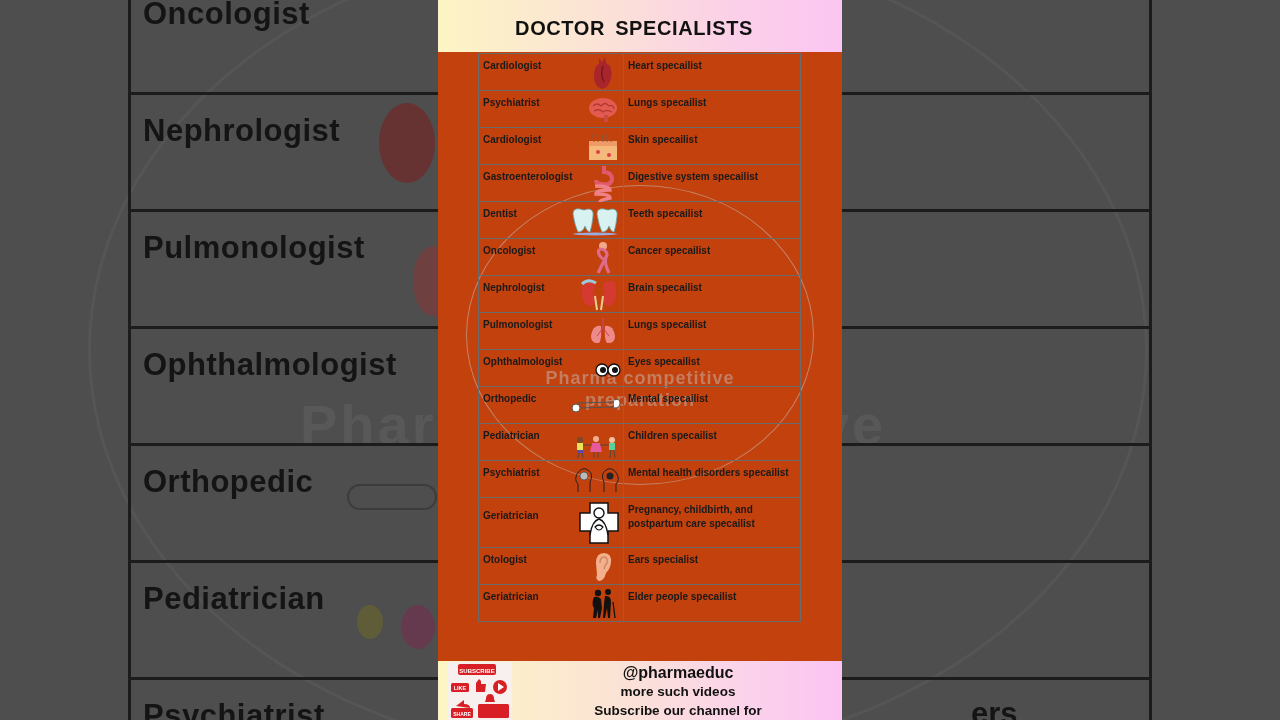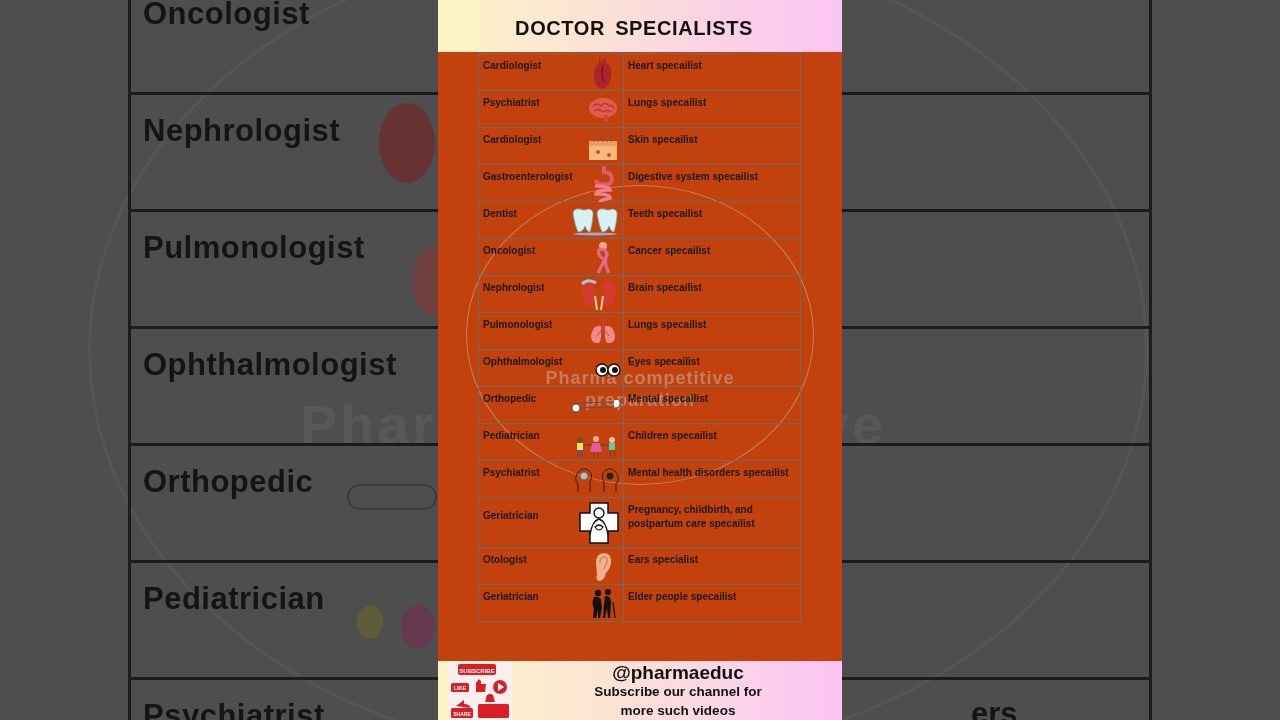--- a/index.html
+++ b/index.html
@@ -41,21 +41,21 @@
     table.spec tr.tall td { height: 50px; }
     table.spec tr.tall td.name { padding-top: 12px; }
     .ico { position: absolute; right: 2px; top: 2px; width: 36px; height: 33px; display: flex;
       align-items: center; justify-content: center; }
 
     .footer { position: absolute; left: 0; top: 661px; width: 404px; height: 59px;
       background: linear-gradient(90deg, #fdf5c4 0%, #fbe5d3 40%, #fbd3ea 75%, #fbc4f3 100%); }
     .yt-badge { position: absolute; left: 10px; top: 1px; width: 64px; height: 58px; }
     .footer-text { position: absolute; left: 120px; width: 240px; text-align: center; top: 2px;
       font-family: "Liberation Sans", sans-serif; font-weight: bold; color: #111; }
-    .footer-handle { font-size: 19px; line-height: 19px; }
+    .footer-handle { font-size: 16px; line-height: 19px; }
     .footer-line { font-size: 13.5px; line-height: 19px; }
   </style>
 </head>
 <body>
 
 <div class="bg">
   <div class="bg-circle"></div>
   <div class="bg-watermark">Pharma competitive</div>
   <div class="bg-table">
     <div class="bg-row" style="top:0px;height:135px;">
@@ -291,17 +291,17 @@
         <path d="M50 21 L56 25 L50 29Z" fill="#fff"></path>
         <path d="M38 37 Q38 32 42 32 Q46 32 46 37 L47 40 L37 40Z" fill="#d81f26"></path>
         <rect x="3" y="46" width="22" height="10" rx="1.5" fill="#d81f26"></rect>
         <text x="14" y="53.5" font-family="Liberation Sans, sans-serif" font-size="5" font-weight="bold" fill="#fff" text-anchor="middle">SHARE</text>
         <path d="M8 44 L16 38 L16 42 Q22 42 22 46" fill="#d81f26"></path>
         <rect x="30" y="42" width="31" height="14" rx="1.5" fill="#d81f26"></rect>
       </svg>
     </div>
     <div class="footer-text">
       <div class="footer-handle">@pharmaeduc</div>
+      <div class="footer-line">more such videos</div>
       <div class="footer-line">Subscribe our channel for</div>
-      <div class="footer-line">more such videos</div>
     </div>
   </div>
 </div>
 
 </body></html>

